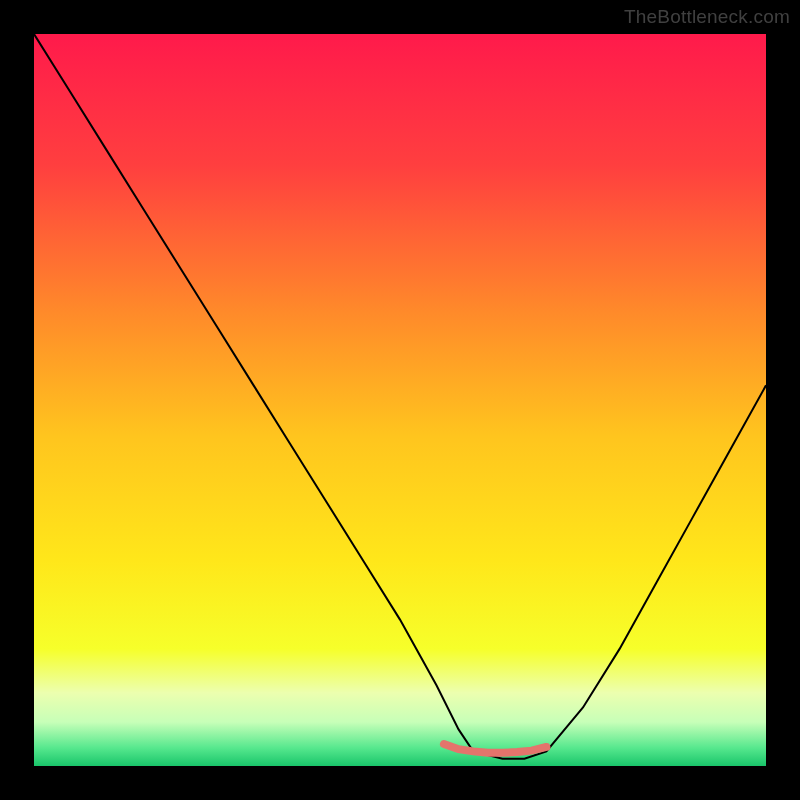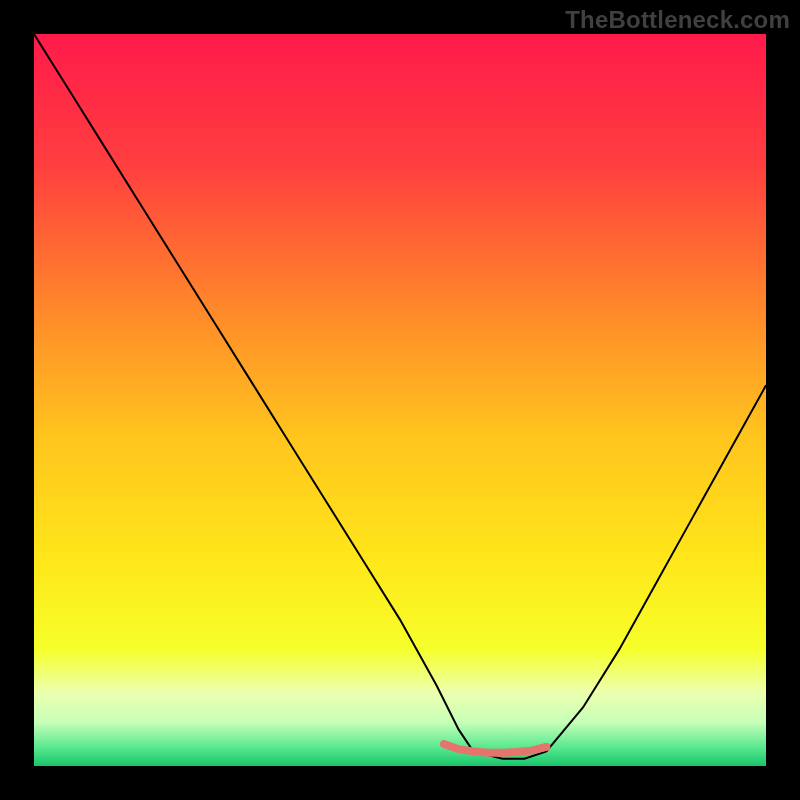--- a/index.html
+++ b/index.html
@@ -20,24 +20,24 @@
   }
   .gradient-bg {
     position: absolute;
     left: 0; top: 0; right: 0; bottom: 0;
   }
   .watermark {
     position: absolute;
     top: 6px;
     right: 10px;
     font-family: Arial, Helvetica, sans-serif;
-    font-size: 24px;
+    font-size: 19px;
     color: #404040;
     letter-spacing: 0.2px;
-    font-weight: 700;
+    font-weight: 400;
   }
   svg.curve {
     position: absolute;
     left: 0; top: 0;
     width: 732px;
     height: 732px;
     overflow: visible;
   }
 </style>
 </head>

